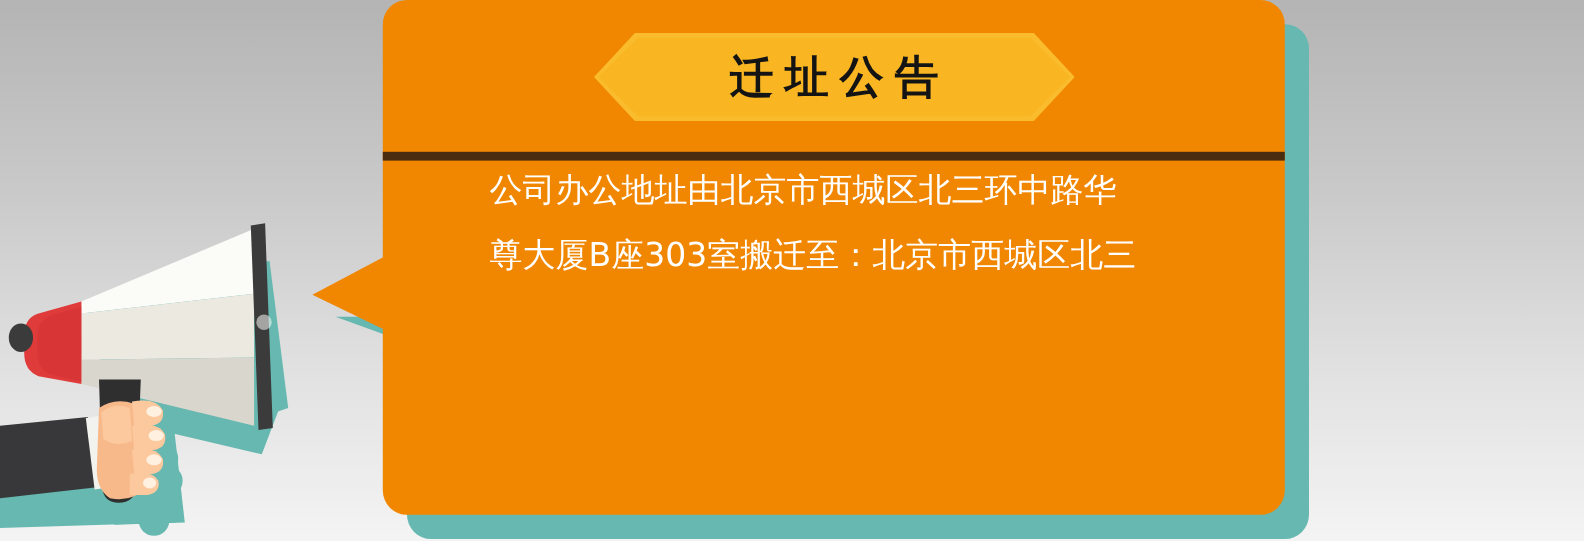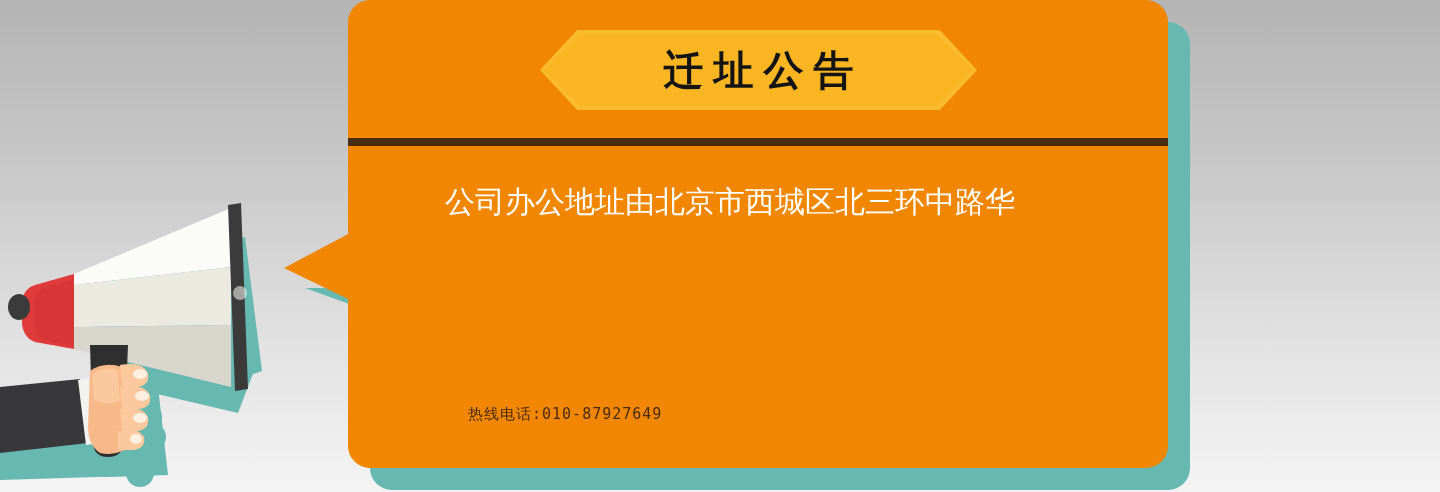--- a/index.html
+++ b/index.html
@@ -55,21 +55,21 @@
   }
 
   
   #divider{
     position:absolute; left:0px; top:138px; width:820px; height:8px;
     background:#4a2c10; z-index:6;
   }
 
   
   #body-text{
-    position:absolute; left:97px; top:172px; width:660px; z-index:6;
+    position:absolute; left:97px; top:144px; width:660px; z-index:6;
     color:#ffffff; font-size:30px; line-height:59px;
     font-family:"DejaVu Sans","Liberation Sans",sans-serif;
   }
   #body-text p{ margin:0; }
 
   
   #footer{
     position:absolute; left:120px; top:405px; width:600px; z-index:6;
     display:flex; align-items:center;
     font-family:"DejaVu Sans Mono","Liberation Mono",monospace;
@@ -135,19 +135,19 @@
 <div id="card">
 
   <div id="title-banner"></div>
   <div id="title-banner-inner"></div>
   <div id="title-text">迁址公告</div>
 
   <div id="divider"></div>
 
   <div id="body-text">
     <p>公司办公地址由北京市西城区北三环中路华</p>
+    <p>尊大厦B座303室搬迁至：北京市西城区北三</p>
   </div>
 
   <div id="footer">
-    <span id="footer-hotline">热线电话:010-87927649</span>
   </div>
 
 </div>
 
 </body></html>

